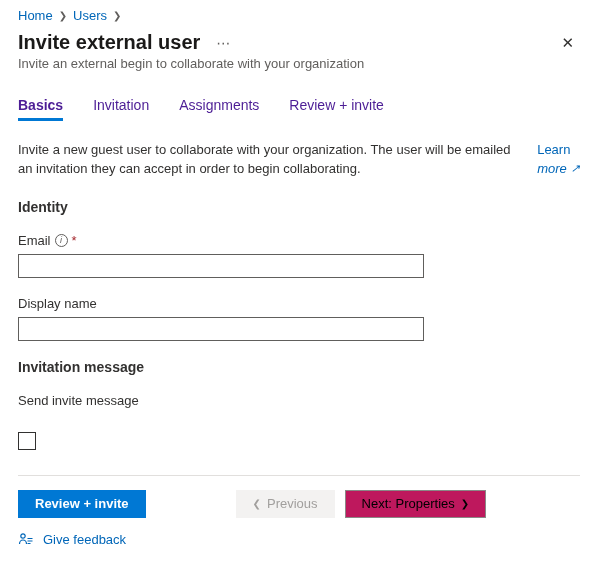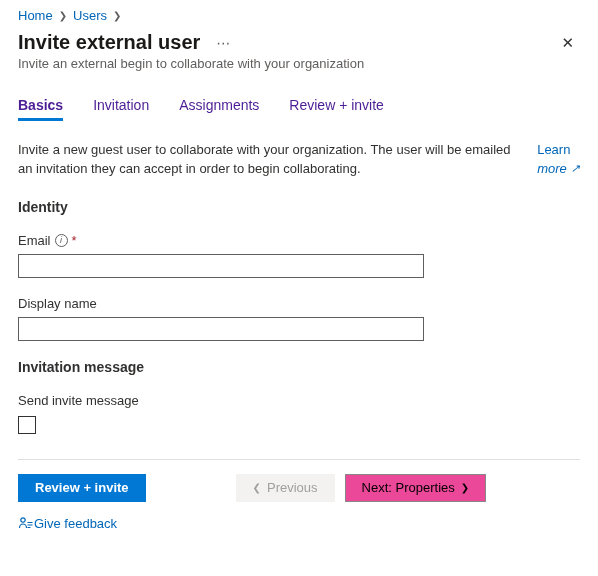--- a/index.html
+++ b/index.html
@@ -129,21 +129,21 @@
       display: flex;
       align-items: center;
       gap: 10px;
     }
     .btn {
       height: 28px;
       padding: 0 16px;
       font-size: 13px;
       font-family: inherit;
       border: 1px solid #8a8886;
-      background: #ec4899;
+      background: #be185d;
       cursor: pointer;
       display: inline-flex;
       align-items: center;
       gap: 6px;
     }
     .btn.primary {
       background: #0078d4;
       border-color: #0078d4;
       color: #fff;
       font-weight: 600;
@@ -152,21 +152,21 @@
       background: #f3f2f1;
       border-color: #f3f2f1;
       color: #a19f9d;
       cursor: default;
     }
     .btn .chev-s { font-size: 10px; }
     .spacer { flex: 0 0 70px; }
     .feedback {
       display: inline-flex;
       align-items: center;
-      gap: 0;
+      gap: 9px;
       color: #0066b8;
       text-decoration: none;
       cursor: pointer;
       margin-top: 14px;
       font-size: 13px;
     }
     .feedback svg { width: 16px; height: 16px; }
   </style>
 </head>
 <body>
@@ -223,21 +223,21 @@
 <div class="field">
   <div class="field-label">
     <span>Display name</span>
   </div>
   <input type="text" class="text-input" style="">
 </div>
 
 <div class="section-h">Invitation message</div>
 
 <div class="field">
-  <div class="field-label" style="margin-bottom:8px;">
+  <div class="field-label" style="margin-bottom:24px;">
     <span>Send invite message</span>
   </div>
   <input type="checkbox" class="checkbox" style="">
 </div>
 
 <hr class="footer-sep">
 
 <div class="footer-row">
   <button class="btn primary">
     <span>Review + invite</span>

